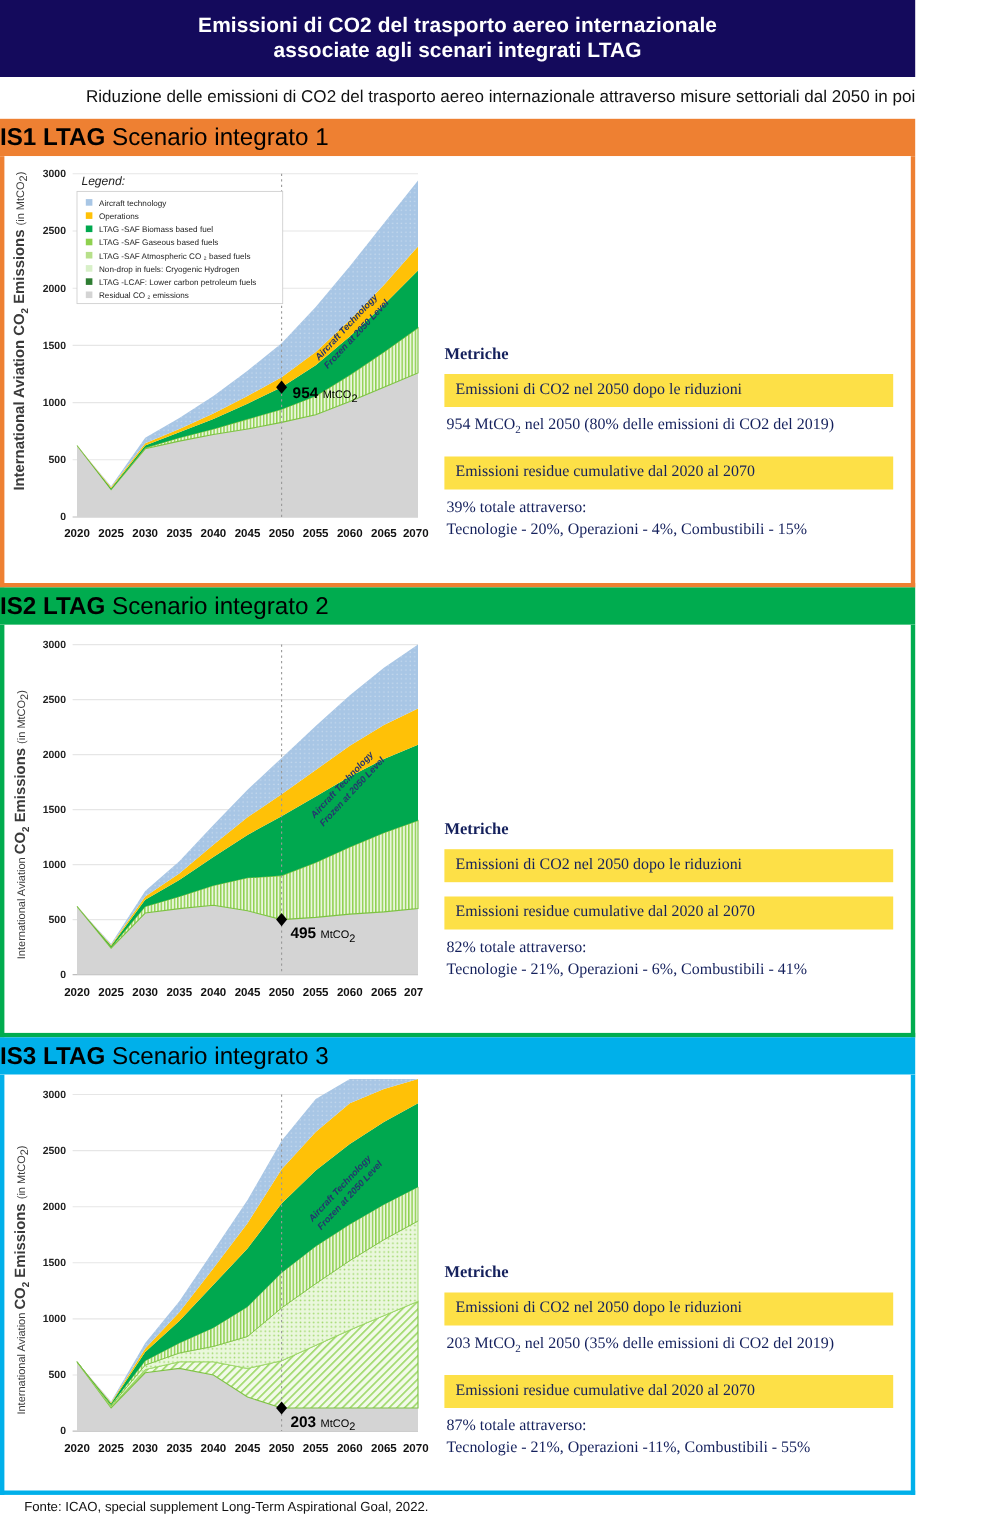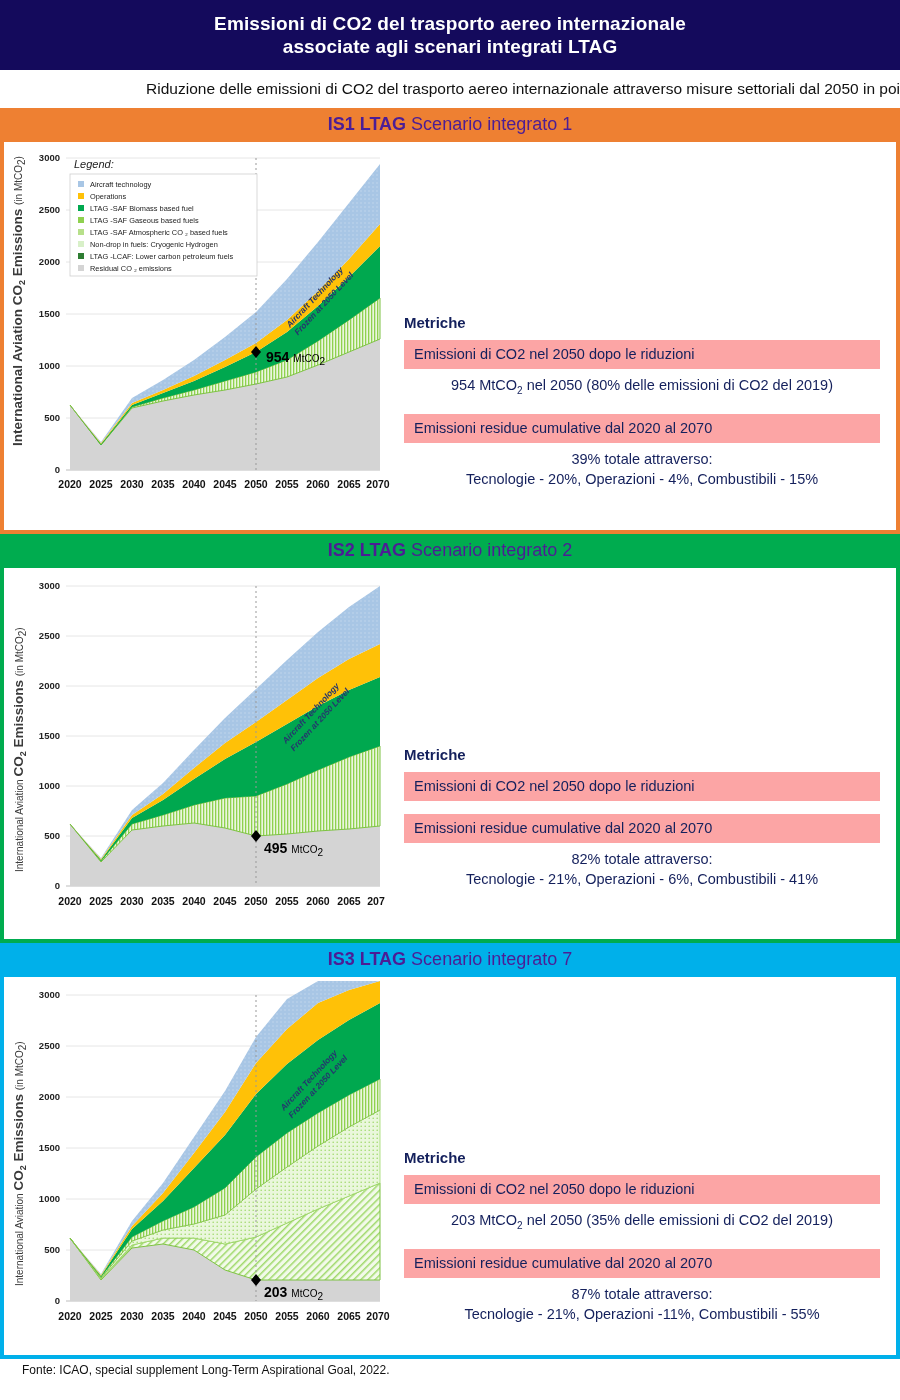--- a/index.html
+++ b/index.html
@@ -2,21 +2,21 @@
 <html><head>
 <meta charset="utf-8">
 <style>
   * { box-sizing: border-box; margin: 0; padding: 0; }
   body {
     width: 900px; height: 1400px;
     font-family: "Liberation Sans", sans-serif;
     background: #ffffff;
     overflow: hidden;
   }
-  .page { width: 900px; height: 1400px; position: relative; background:#fff; }
+  .page { width: 832px; height: 1400px; position: relative; background:#fff; }
 
   
   .main-header {
     background: #140a5c;
     color: #ffffff;
     text-align: center;
     padding: 12px 40px 14px 40px;
     height: 70px;
   }
   .main-header .line {
@@ -25,52 +25,52 @@
   .subtitle-bar {
     height: 38px;
     display: flex; align-items: center; justify-content: flex-end;
     font-size: 15.5px; color: #111111;
     background: #ffffff;
   }
 
   
   .scenario { position: relative; }
   .sc-head {
-    text-align: center; color: #4c1d95; font-size: 18px;
+    color: #000000; font-size: 22px;
     padding: 5px 0 6px 0; line-height: 23px;
   }
   .sc-head b { font-weight: bold; }
   .sc-head span.light { font-weight: normal; }
 
   .sc-body {
     display: flex;
     border-style: solid; border-width: 0 4px 4px 4px;
     background: #ffffff;
   }
   .sc1 .sc-head { background: #ee8032; }
   .sc1 .sc-body { border-color: #ee8032; }
   .sc2 .sc-head { background: #00ac4f; }
   .sc2 .sc-body { border-color: #00ac4f; }
   .sc3 .sc-head { background: #00b0ea; }
   .sc3 .sc-body { border-color: #00b0ea; }
 
   .chart-pane { width: 386px; flex: none; padding: 4px 0 2px 4px; }
-  .metrics-pane { flex: 1 1 auto; padding-left: 14px; padding-right: 16px; position: relative; }
+  .metrics-pane { flex: 1 1 auto; padding-left: 14px; padding-right: 16px; position: relative; font-family: Liberation Serif, serif; }
 
   
   .metrics { position: absolute; left: 14px; right: 16px; }
   .metrics-title {
     font-size: 15px; font-weight: bold; color: #14205c; margin-bottom: 9px;
   }
   .metric-head {
-    background: #fca5a5; color: #14205c; font-size: 14.5px;
+    background: #fde047; color: #14205c; font-size: 14.5px;
     padding: 6px 10px 7px 10px;
   }
   .metric-val {
-    color: #14205c; font-size: 14.5px; padding: 6px 2px 0 2px; line-height: 20px; text-align: center;
+    color: #14205c; font-size: 14.5px; padding: 6px 2px 0 2px; line-height: 20px;
   }
   .metric-gap { height: 13px; }
   .metric-val sub { font-size: 10px; }
 
   
   .footer {
     font-size: 12px; color: #111;
     padding: 4px 0 0 22px;
   }
 
@@ -293,21 +293,21 @@
           <div class="metric-head">Emissioni residue cumulative dal 2020 al 2070</div>
           <div class="metric-val">82% totale attraverso:</div>
           <div class="metric-val" style="padding-top:0">Tecnologie - 21%, Operazioni - 6%, Combustibili - 41%</div>
         </div>
       </div>
     </div>
   </div>
 
   <div class="scenario sc3">
     <div class="sc-head">
-      <b>IS3 LTAG</b><span class="light"> Scenario integrato 7</span>
+      <b>IS3 LTAG</b><span class="light"> Scenario integrato 3</span>
     </div>
     <div class="sc-body" style="height:382px;">
       <div class="chart-pane">
         <svg width="382" height="374" viewBox="0 0 382 374">
           <defs>
             <pattern id="p3-stripe" width="3" height="3" patternUnits="userSpaceOnUse">
               <rect width="3" height="3" fill="#EAF6DE"></rect>
                 <rect width="1.3" height="3" fill="#8FD14F"></rect>
             </pattern>
             <pattern id="p3-hatch" width="5" height="5" patternUnits="userSpaceOnUse" patternTransform="rotate(45)">

